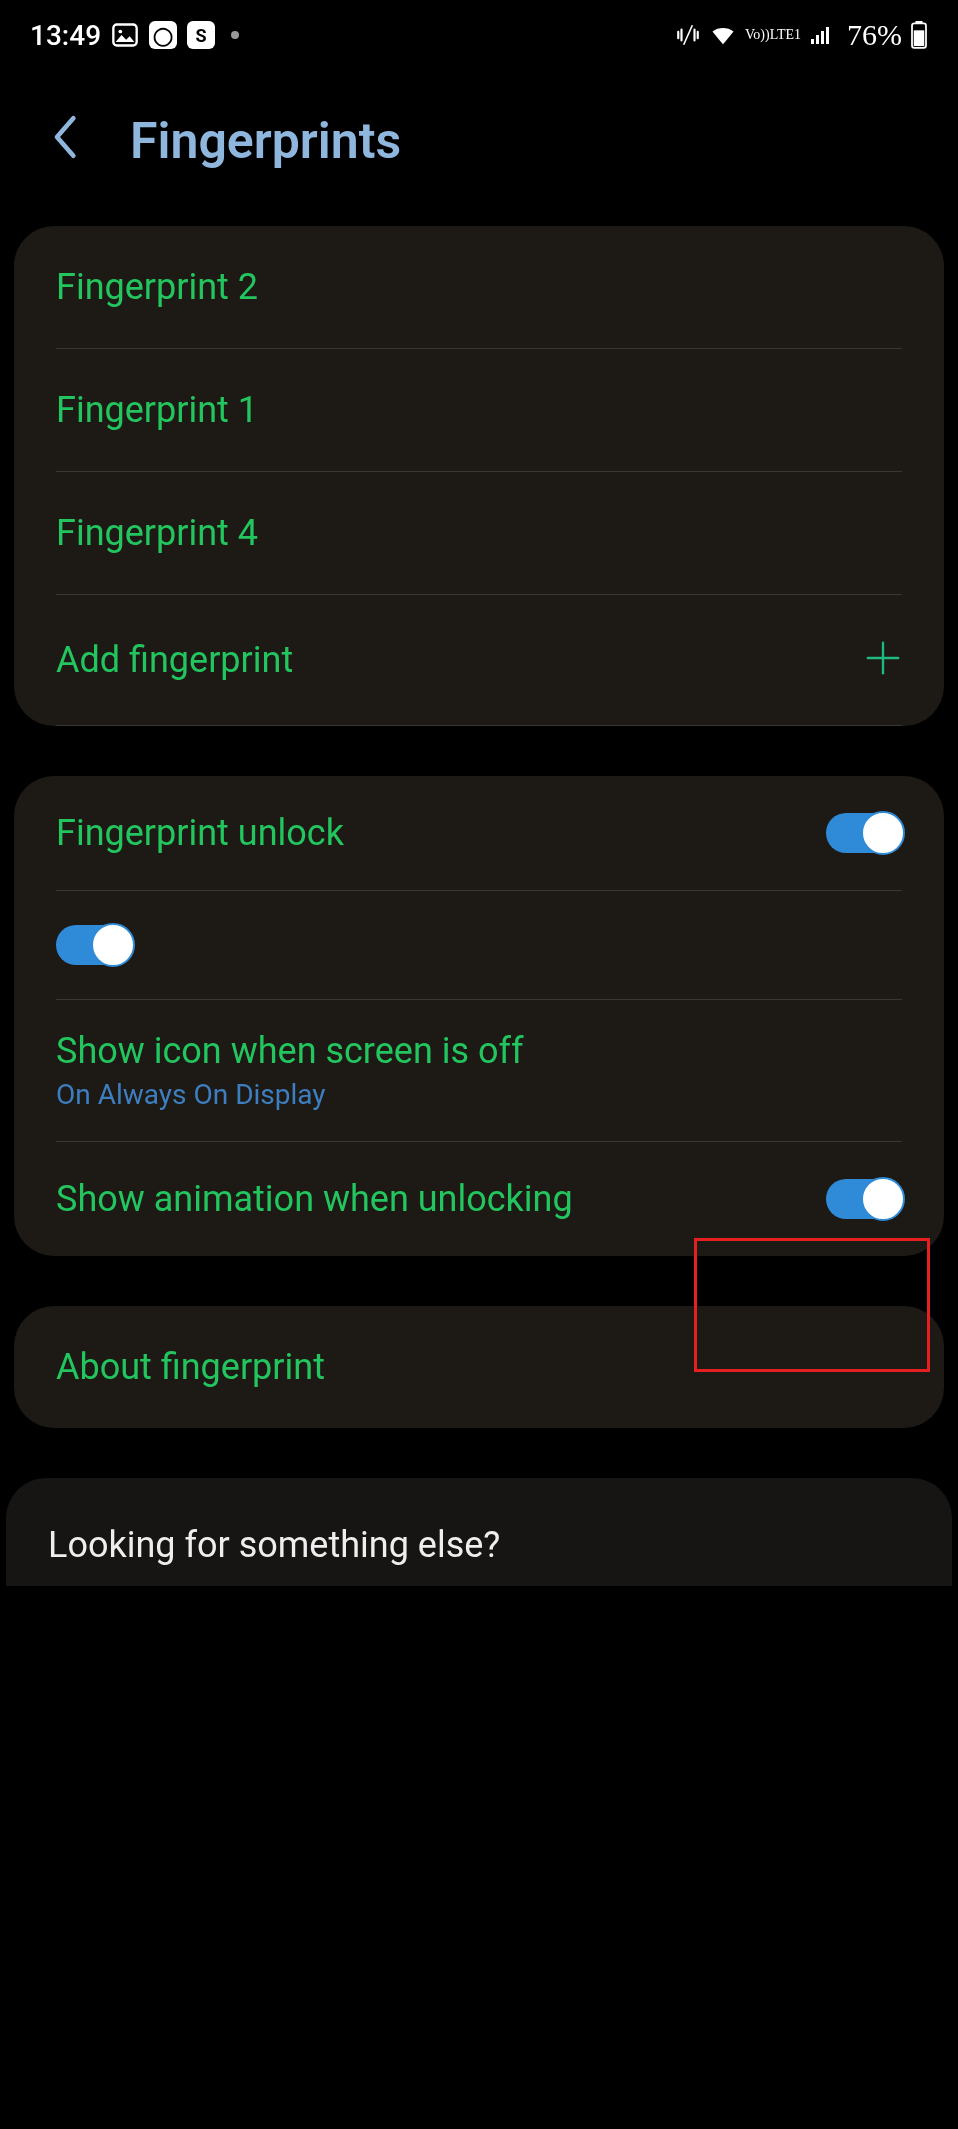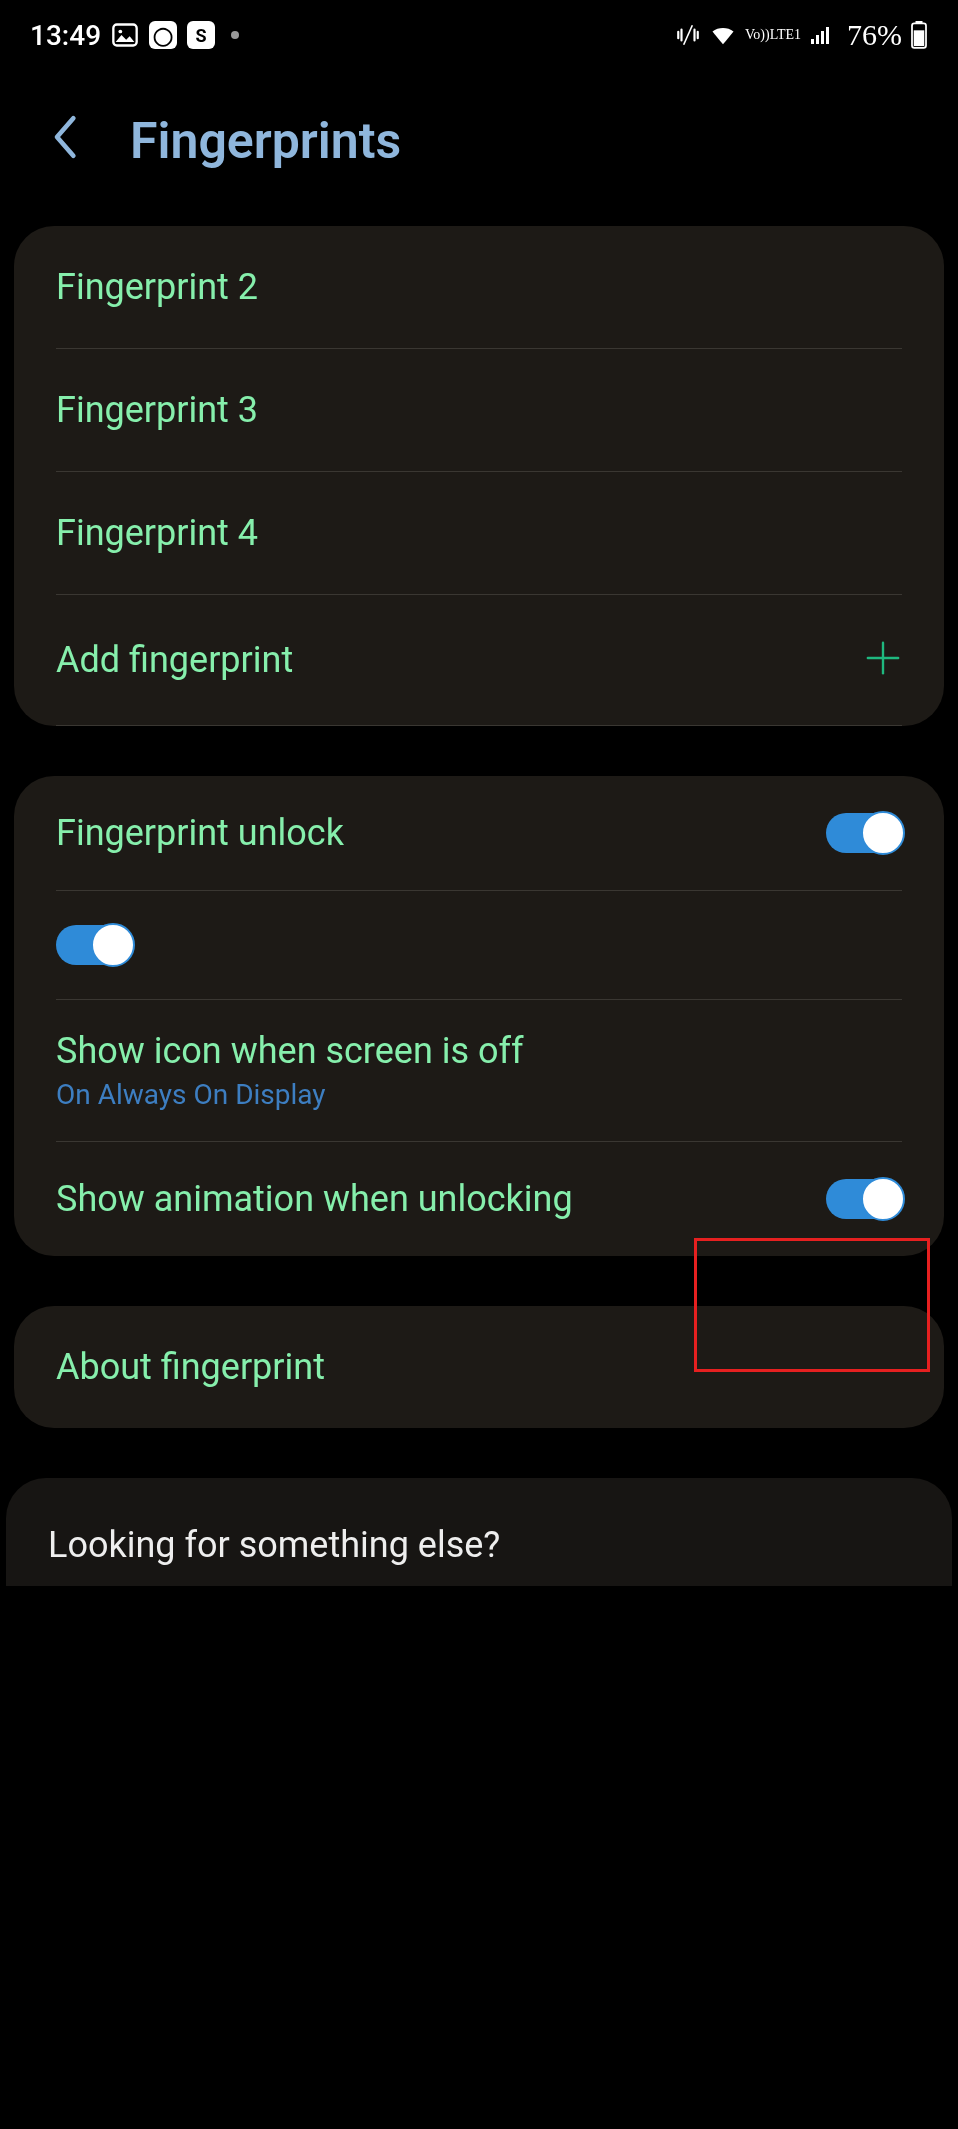--- a/index.html
+++ b/index.html
@@ -14,21 +14,21 @@
   
   .header { display: flex; align-items: center; padding: 50px 50px 56px 50px; gap: 52px; }
   .back-chevron { color: #8fb6dc; font-size: 48px; line-height: 1; }
   .header-title { color: #8fb6dc; font-size: 50px; font-weight: 600; }
   
   .card { background: #1d1a16; border-radius: 40px; margin: 0 14px 50px 14px; overflow: hidden; }
   .card:last-of-type { margin-bottom: 0; }
   .row { display: flex; align-items: center; justify-content: space-between; padding: 36px 42px; min-height: 108px; }
   .row-tall { padding: 40px 42px; }
   .row-text-col { display: flex; flex-direction: column; gap: 6px; flex: 1; padding-right: 20px; }
-  .row-title { font-size: 36px; font-weight: 400; color: #86efac; }
+  .row-title { font-size: 36px; font-weight: 400; color: #22c55e; }
   .row-sub { font-size: 28px; color: #868582; line-height: 1.35; }
   .row-sub-blue { font-size: 28px; color: #3d7ec1; }
   .divider { height: 1px; background: #3a3732; margin: 0 42px; }
   
   .plus-icon { color: #1fb87f; font-size: 50px; font-weight: 300; line-height: 1; }
   
   .toggle { width: 76px; height: 40px; border-radius: 20px; position: relative; flex-shrink: 0; }
   .toggle-on { background: #2f8bd8; }
   .toggle-knob { width: 44px; height: 44px; background: #fff; border-radius: 50%; position: absolute; top: -2px; border: 2px solid #2f8bd8; }
   .toggle-on .toggle-knob { right: -3px; }
@@ -108,21 +108,21 @@
   </span>
   <span class="header-title">Fingerprints</span>
 </div>
 
 <div class="card">
   <div class="row row-tall">
     <span class="row-title">Fingerprint 2</span>
   </div>
   <div class="divider"></div>
   <div class="row row-tall">
-    <span class="row-title">Fingerprint 3</span>
+    <span class="row-title">Fingerprint 1</span>
   </div>
   <div class="divider"></div>
   <div class="row row-tall">
     <span class="row-title">Fingerprint 4</span>
   </div>
   <div class="divider"></div>
   <div class="row row-tall">
     <span class="row-title">Add fingerprint</span>
     <span class="plus-icon">
       <svg width="38" height="38" viewBox="0 0 40 40" stroke="#1fb87f" stroke-width="2.5" stroke-linecap="round">

